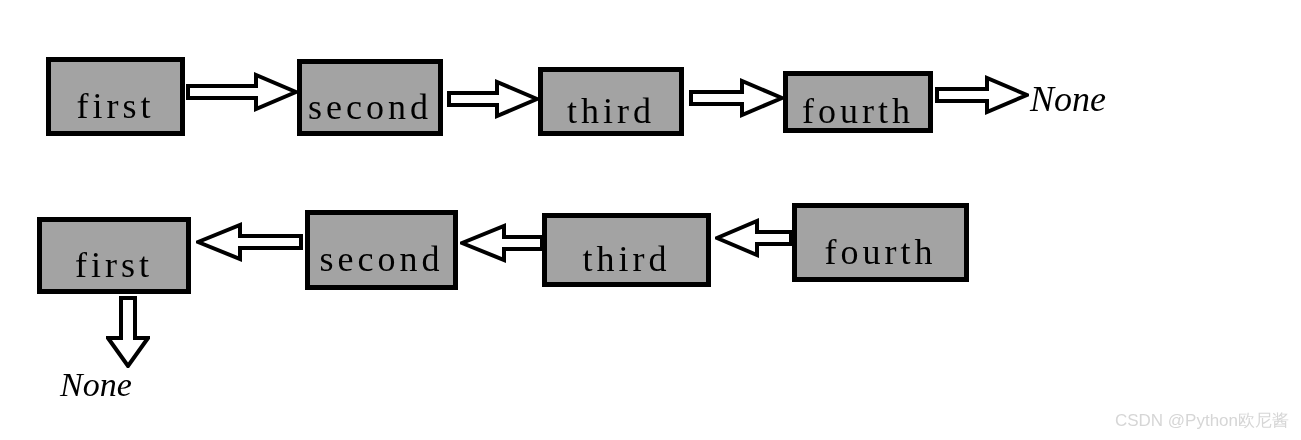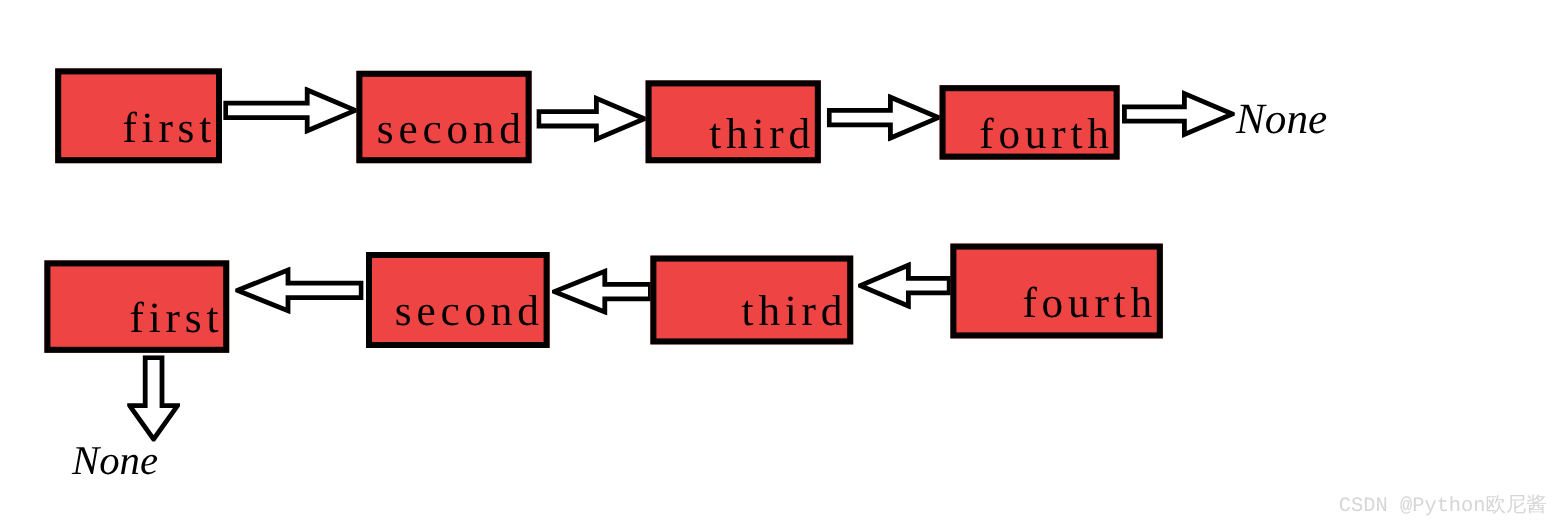--- a/index.html
+++ b/index.html
@@ -12,24 +12,24 @@
     width: 1301px;
     height: 440px;
     background: #ffffff;
     overflow: hidden;
     font-family: "Liberation Serif", serif;
   }
   .node-box {
     position: absolute;
     box-sizing: border-box;
     border: 5px solid #000000;
-    background: #ef4444;
+    background: #a3a3a3;
     display: flex;
     align-items: center;
-    justify-content: flex-end;
+    justify-content: center;
     font-size: 36px;
     letter-spacing: 4px;
     color: #000000;
     padding-top: 18px;
   }
   .arrow {
     position: absolute;
   }
   .arrow svg {
     display: block;
@@ -38,21 +38,21 @@
     position: absolute;
     font-size: 36px;
     color: #000000;
     white-space: nowrap;
     font-style: italic;
   }
   .watermark {
     position: absolute;
     right: 12px;
     bottom: 8px;
-    font-family: Liberation Mono, monospace;
+    font-family: Liberation Sans, sans-serif;
     font-size: 17px;
     color: #d6d6d6;
     text-shadow: 1px 1px 0 #ffffff;
     white-space: nowrap;
   }
 </style>
 </head>
 <body>
 
 <div class="canvas">

